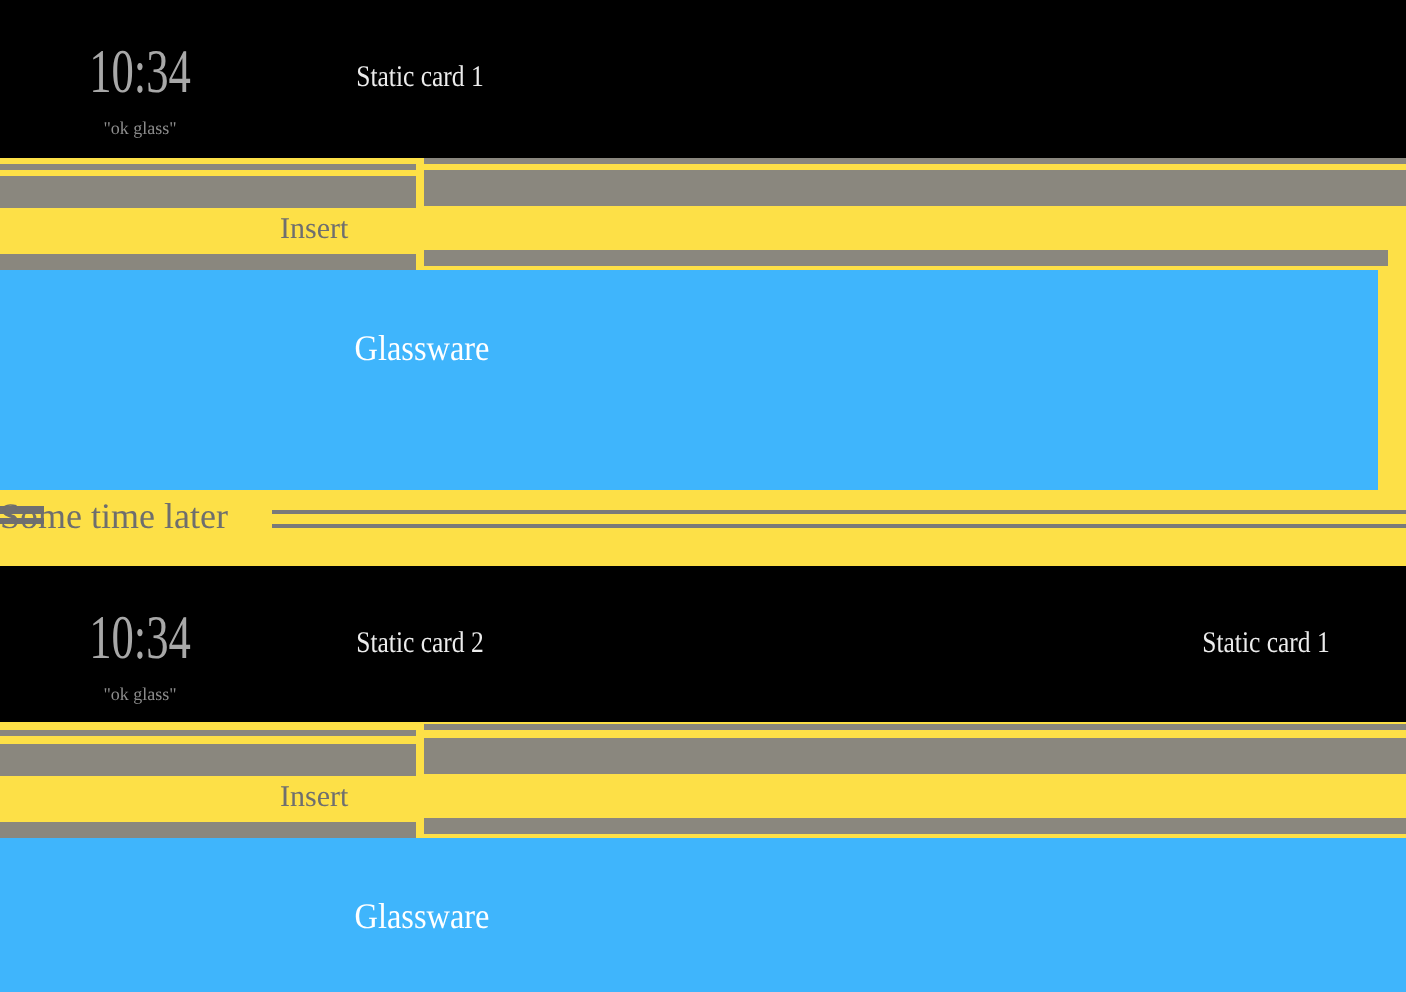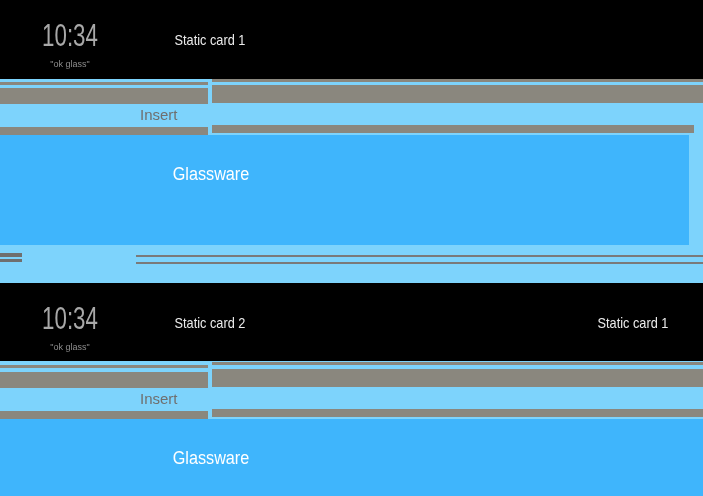--- a/index.html
+++ b/index.html
@@ -1,18 +1,18 @@
 <!DOCTYPE html>
 <html><head>
 <meta charset="utf-8">
 <style>
   html,body{margin:0;padding:0;background:#fff;}
   .stage{
-    position:relative;width:703px;height:496px;background:#7dd3fc;overflow:hidden;
-    font-family:Liberation Sans, sans-serif;
+    position:relative;width:703px;height:496px;background:#fde047;overflow:hidden;
+    font-family:Liberation Serif, serif;
   }
   .tl-strip{position:absolute;left:0;width:703px;background:#000;}
   #strip1{top:0;height:79px;}
   #strip2{top:283px;height:78px;}
 
   .clock{
     position:absolute;left:0;top:20px;width:140px;text-align:center;
     font-size:31px;font-weight:100;color:#a8a8a8;line-height:1;
     transform:scaleX(0.72);transform-origin:center;
   }
@@ -92,20 +92,21 @@
   <div class="seg" id="gb2R" style="background-color: rgb(138, 135, 126);"></div>
 
   <div class="glassware" id="gw1" style="background-color: rgb(63, 181, 252);">
     <div class="gw-label" style="color: rgb(255, 255, 255);">Glassware</div>
   </div>
 
   <div class="divider-line" id="dvSa"></div>
   <div class="divider-line" id="dvSb"></div>
   <div class="divider-line" id="dvA" style="background-color: rgb(122, 122, 122);"></div>
   <div class="divider-line" id="dvB" style="background-color: rgb(122, 122, 122);"></div>
+  <div class="divider-label" style="color: rgb(110, 110, 110);">Some time later</div>
 
   <div class="tl-strip" id="strip2" style="background-color: rgb(0, 0, 0);">
     <div class="clock" style="color: rgb(168, 168, 168);">10:34</div>
     <div class="hotword" style="color: rgb(141, 141, 141);">"ok glass"</div>
     <div class="card-label slot2" style="color: rgb(236, 236, 236);">Static card 2</div>
     <div class="card-label slot5" style="color: rgb(236, 236, 236);">Static card 1</div>
   </div>
 
   <div class="seg" id="gl2L" style="background-color: rgb(138, 135, 126);"></div>
   <div class="seg" id="gl2R" style="background-color: rgb(138, 135, 126);"></div>

